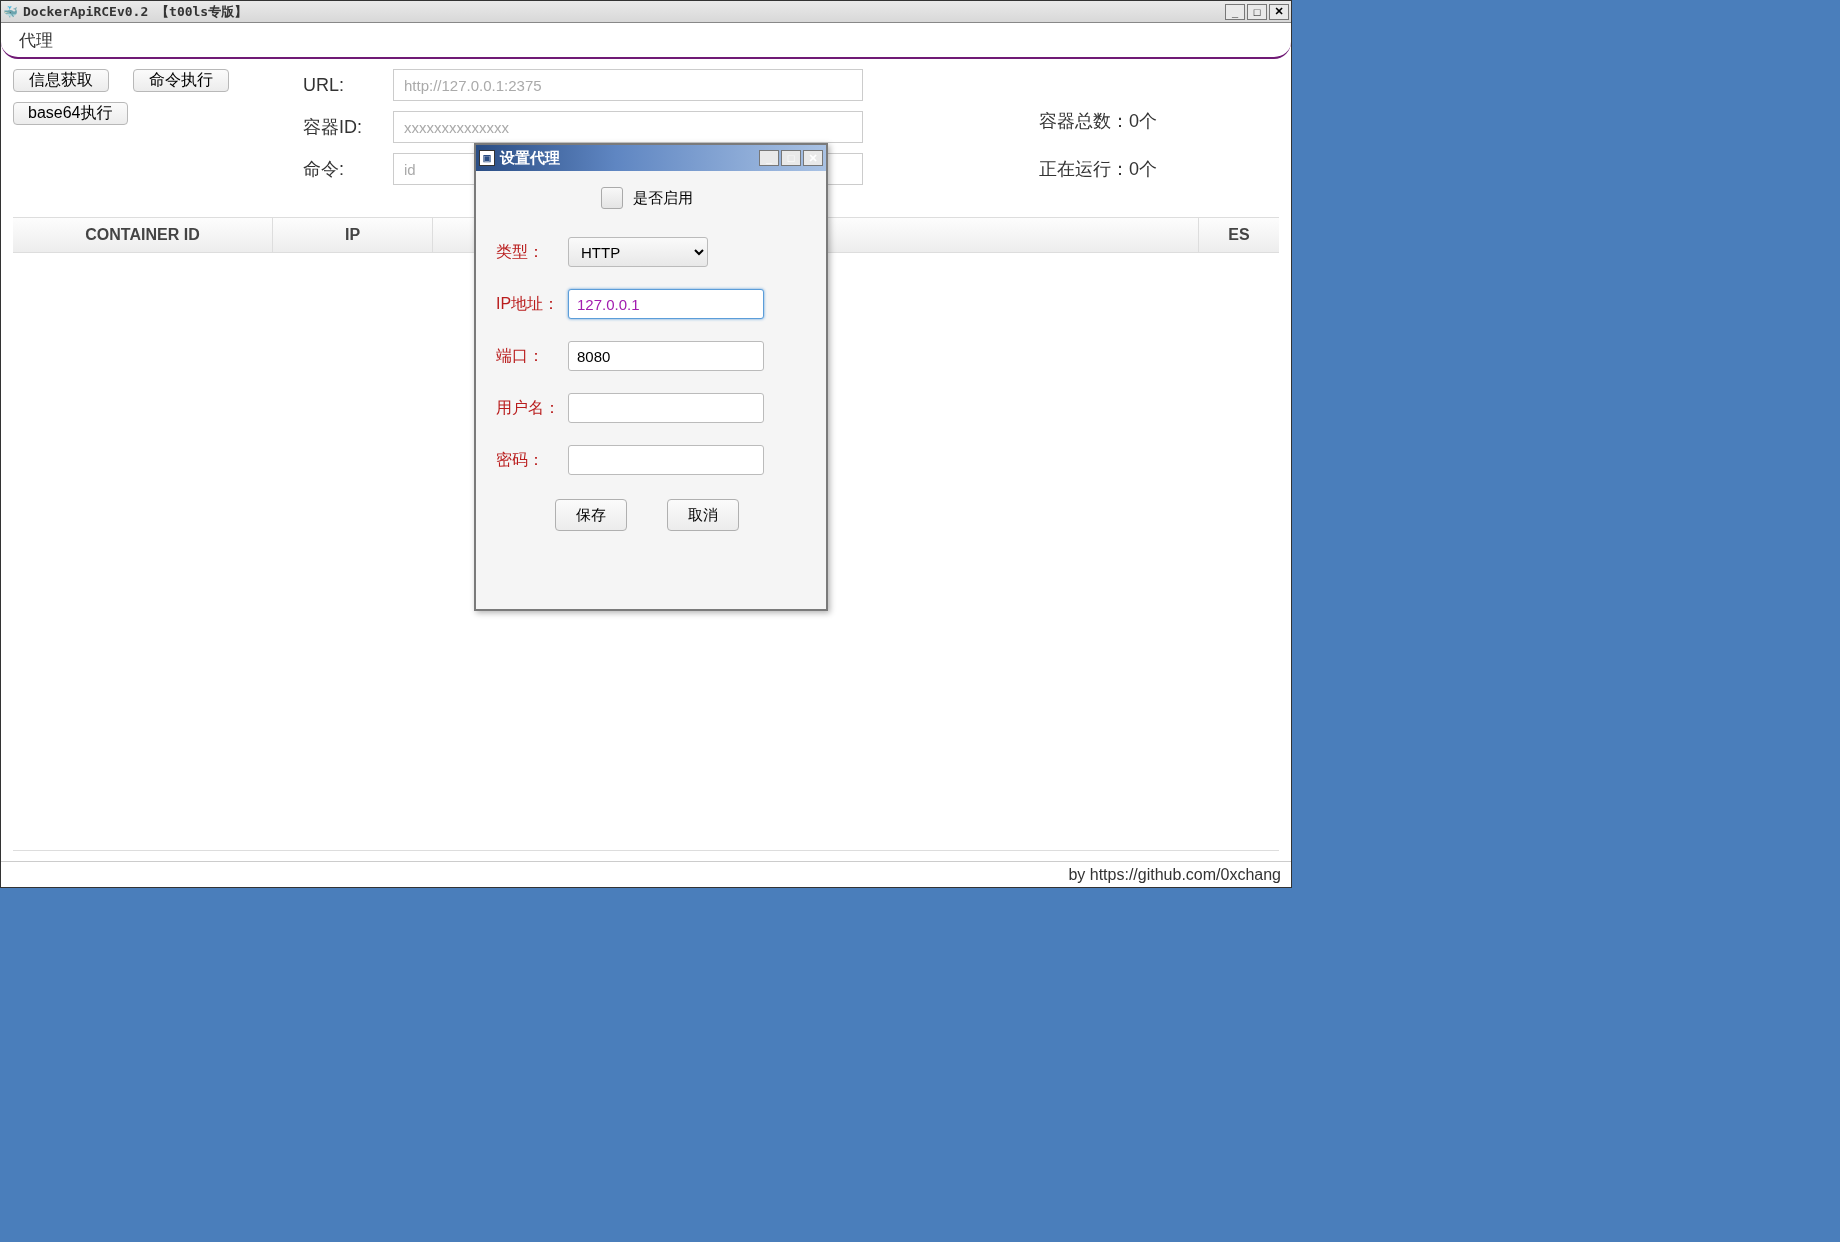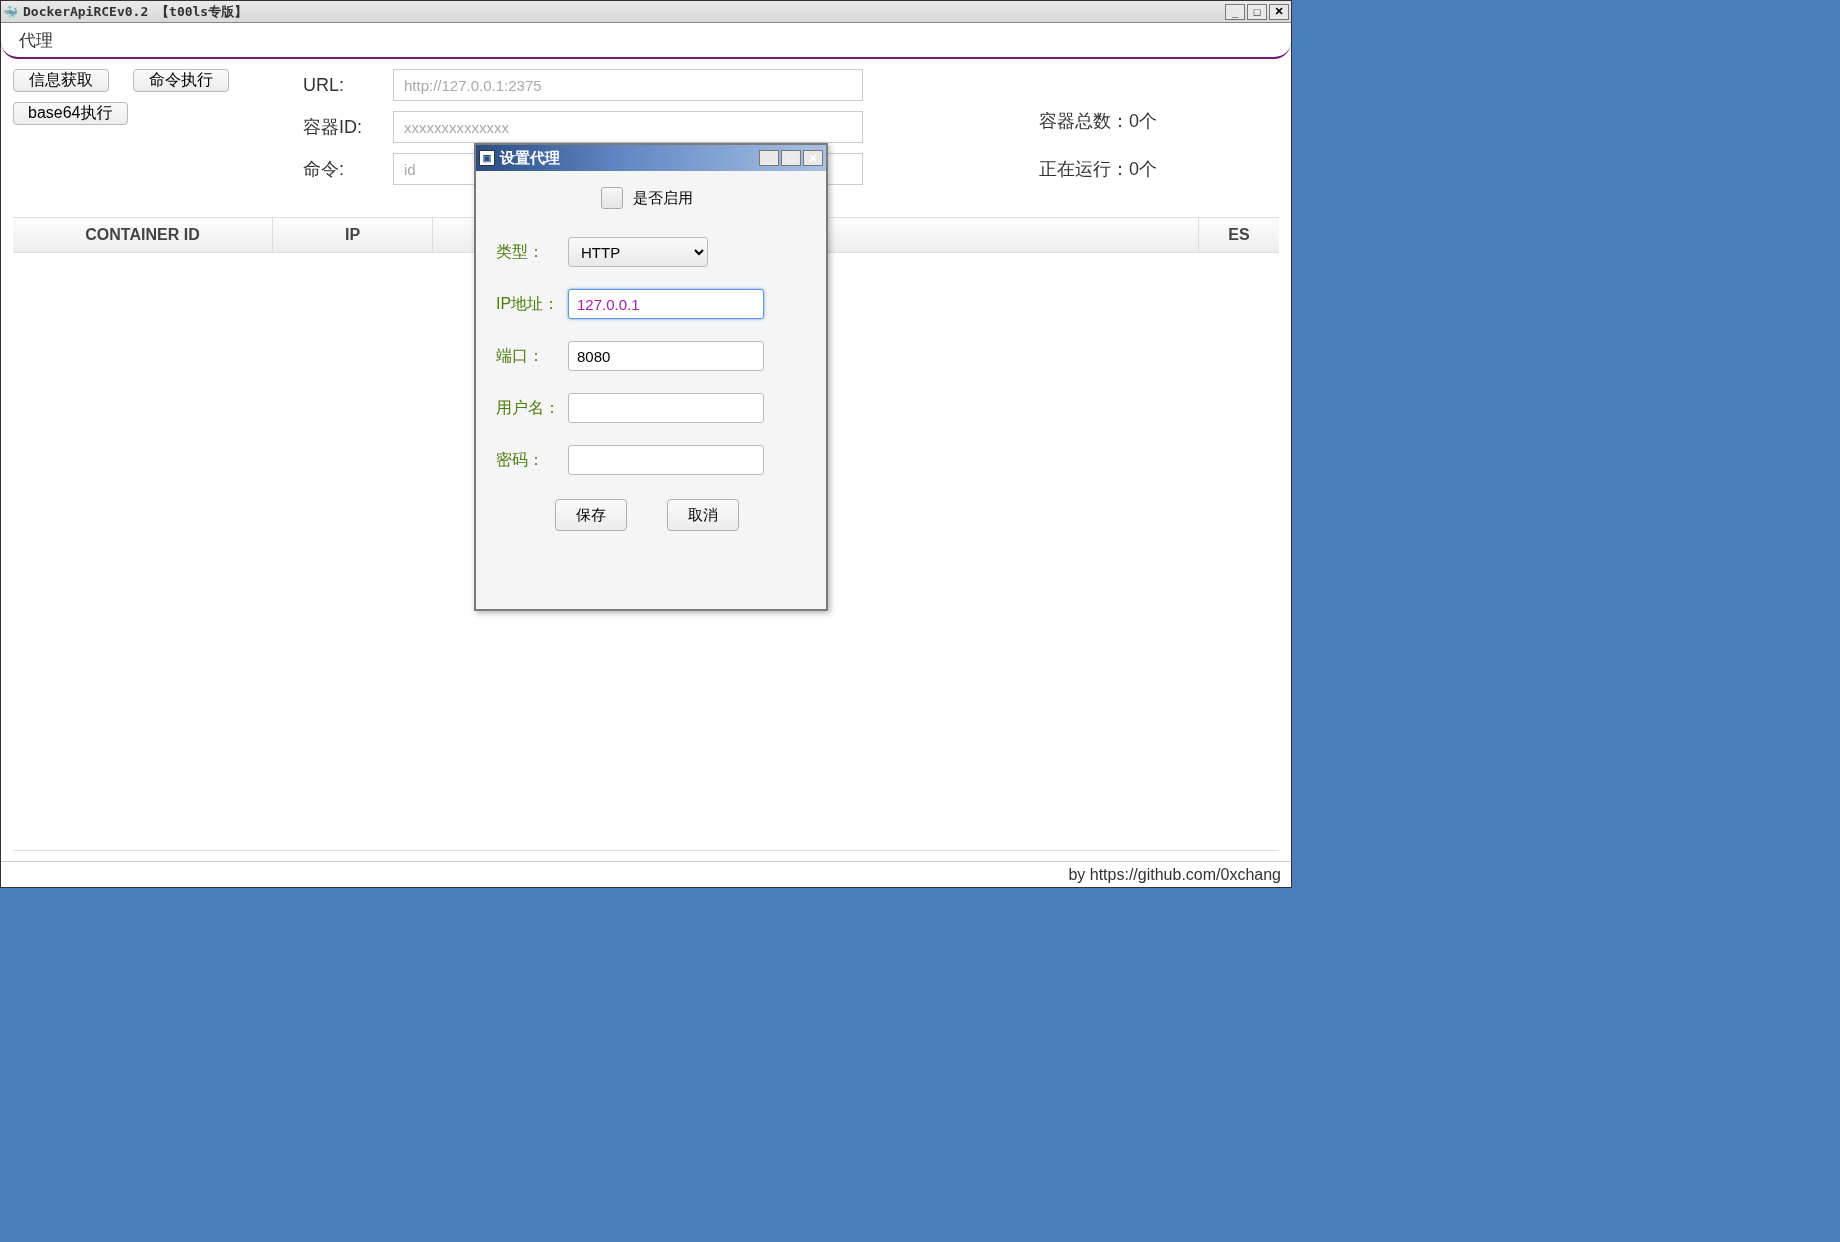--- a/index.html
+++ b/index.html
@@ -175,21 +175,21 @@
 .dialog .dlg-body { padding: 16px 28px 10px 20px; }
 .dlg-row { display: flex; align-items: center; margin-bottom: 22px; }
 .dlg-row.enable { justify-content: center; margin-bottom: 28px; }
 .dlg-row.enable .chk {
   width: 22px; height: 22px;
   background: linear-gradient(#f8f8f8,#e4e4e4);
   border: 1px solid #aaa;
   border-radius: 3px;
   margin-right: 10px;
 }
-.dlg-row .dlbl { width: 72px; font-size: 16px; color: #4d7c0f; text-align: left; }
+.dlg-row .dlbl { width: 72px; font-size: 16px; color: #b91c1c; text-align: left; }
 .dlg-row select, .dlg-row input {
   height: 30px;
   font-size: 15px;
   border: 1px solid #bbb;
   border-radius: 3px;
   padding: 0 8px;
 }
 .dlg-row select { width: 140px; background: linear-gradient(#fafafa,#e8e8e8); }
 .dlg-row input { width: 196px; }
 .dlg-row input.focused {

